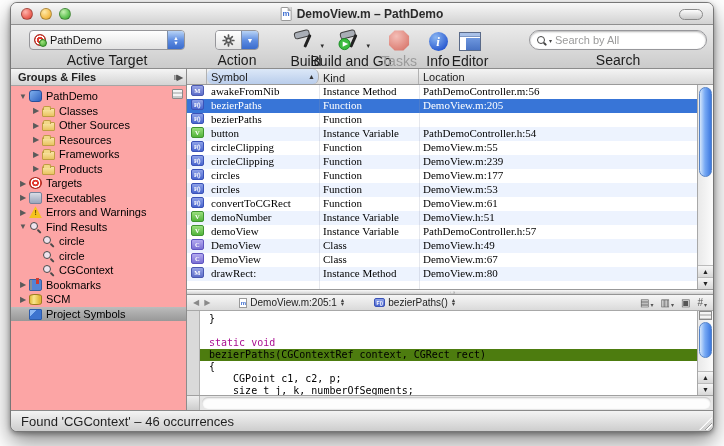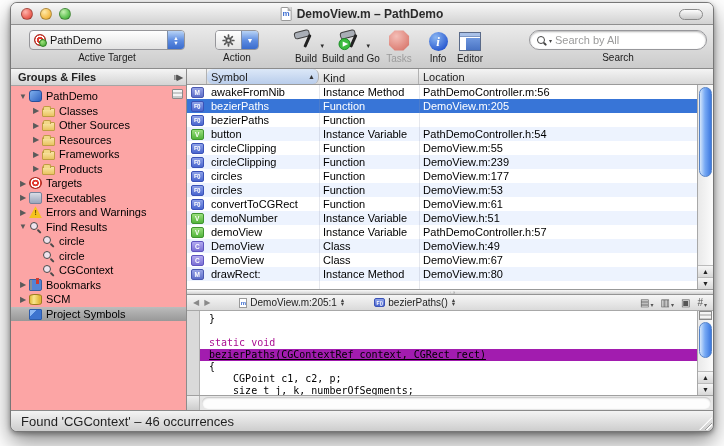--- a/index.html
+++ b/index.html
@@ -23,21 +23,21 @@
     display:flex; align-items:center; justify-content:center; font-size:8px; font-weight:bold; color:#3f6fd0; position:relative; }
   .doc-icon::before { content:''; position:absolute; top:-1px; right:-1px; border-style:solid;
     border-width:0 4px 4px 0; border-color:transparent #d8d8d8 #aaa transparent; }
   .pill { position:absolute; right:10px; top:6px; width:24px; height:11px; border-radius:6px;
     border:1px solid #8a8a8a; background:linear-gradient(#fdfdfd,#c9c9c9); }
 
   
   .toolbar { height:44px; flex:0 0 44px; background:linear-gradient(#ebebeb,#cbcbcb);
     border-bottom:1px solid #8c8c8c; position:relative; }
   .titem { position:absolute; display:flex; flex-direction:column; align-items:center; }
-  .tlabel { font-size:10px; color:#1c1c1c; margin-top:2px; white-space:nowrap; }
+  .tlabel { font-size:14px; color:#1c1c1c; margin-top:2px; white-space:nowrap; }
   .tlabel.disabled { color:#9b9b9b; }
   .icon-slot { height:24px; display:flex; align-items:flex-end; justify-content:center; position:relative; }
   .dd-mini { font-size:7px; color:#2c2c2c; position:absolute; right:-4px; bottom:1px; }
 
   .popup { width:156px; height:20px; border:1px solid #96969a; border-radius:4px;
     background:linear-gradient(#ffffff,#e3e3e3); display:flex; align-items:center; overflow:hidden; }
   .popup-text { font-size:11px; color:#111; margin-left:4px; flex:1; }
   .stepper-blue { width:17px; height:100%; background:linear-gradient(#b9d4f6,#5b8ae0 55%,#3b6ccc);
     border-left:1px solid #7e8ea8; display:flex; flex-direction:column; align-items:center; justify-content:center; gap:1px; }
   .stepper-blue i { font-style:normal; font-size:5.5px; color:#fff; line-height:4px; }
@@ -114,21 +114,21 @@
   .th { display:flex; align-items:center; padding-left:4px; border-right:1px solid #b2b2b2; }
   .th-icon { width:20px; flex:0 0 20px; }
   .th-symbol { width:112px; flex:0 0 112px; background:linear-gradient(#dce8f8,#b9cdeb); justify-content:space-between; padding-right:3px;border-radius:6px; }
   .th-kind { width:100px; flex:0 0 100px;align-items:flex-end; }
   .th-loc { flex:1; border-right:none; }
   .sort-arrow { font-size:7px; color:#333; }
   .tbody { flex:1; display:flex; min-height:0; }
   .rows { flex:1; position:relative; min-width:0;
     background:repeating-linear-gradient(#fff 0 14px, #edf3fe 14px 28px); }
   .col-line { position:absolute; top:0; bottom:0; width:1px; background:rgba(140,150,175,.22); }
-  .trow { height:14px; display:flex; align-items:center; font-size:11px; color:#000; white-space:nowrap; }
+  .trow { height:14px; display:flex; font-size:11px; color:#000; white-space:nowrap;font-family:Liberation Serif, serif; }
   .trow.sel { background:#3875d7; color:#fff; }
   .cicon { width:20px; flex:0 0 20px; display:flex; justify-content:center; }
   .chip { width:13px; height:11px; border-radius:2px; color:#fff; font-size:6.5px; font-weight:bold;
     display:flex; align-items:center; justify-content:center; letter-spacing:-0.5px; }
   .sym-m { background:linear-gradient(#98a4e6,#5d6ec9); border:1px solid #4a58b0; }
   .sym-f { background:linear-gradient(#8ea2e8,#4a66cf); border:1px solid #3a52b8; font-size:6px; }
   .sym-v { background:linear-gradient(#9adf7f,#52b43a); border:1px solid #3f9430; }
   .sym-c { background:linear-gradient(#b3aaf0,#7a6fd4); border:1px solid #5f54c0; }
   .c-sym { width:112px; flex:0 0 112px; padding-left:4px; overflow:hidden; }
   .c-kind { width:100px; flex:0 0 100px; padding-left:4px; overflow:hidden; }
@@ -157,21 +157,21 @@
     border:1px solid #3a52b8; color:#fff; font-size:5px; font-weight:bold; display:flex; align-items:center; justify-content:center; }
   .nav-step { display:flex; flex-direction:column; line-height:3.6px; font-size:5.5px; color:#444; }
   .nav-right { margin-left:auto; display:flex; align-items:center; gap:7px; color:#555; }
   .nav-btn { display:flex; align-items:flex-end; gap:1px; font-size:10px; }
   .nav-btn .dd { font-size:6px; color:#555; }
 
   .editor { flex:1; display:flex; min-height:0; background:#fff; }
   .gutter { width:13px; flex:0 0 13px; background:#dadada; border-right:1px solid #b2b2b2; }
   .codewrap { flex:1; min-width:0; padding-top:2px; font-family:"DejaVu Sans Mono",monospace; font-size:10px; overflow:hidden; }
   .cline { height:12px; line-height:12px; padding-left:9px; white-space:pre; color:#000; }
-  .cline.hl { background:#a21caf;text-decoration:underline; }
+  .cline.hl { background:#4d7c0f; }
   .kw { color:#a90d91; }
   .ed-vscroll { width:16px; flex:0 0 16px; border-left:1px solid #a8a8a8; background:linear-gradient(90deg,#e9e9e9,#fbfbfb); position:relative; }
   .split-ctl { position:absolute; top:0; left:1px; width:13px; height:9px; border:1px solid #8a8a8a;
     background:repeating-linear-gradient(#f4f4f4 0 2px,#c9c9c9 2px 4px); }
 
   .hscroll { height:15px; flex:0 0 15px; border-top:1px solid #a0a0a0; background:#e6e6e6; display:flex; }
   .h-corner { width:13px; flex:0 0 13px; background:linear-gradient(#eee,#ccc); border-right:1px solid #b5b5b5; }
   .h-track { flex:1; margin:1px 2px; border-radius:7px; background:#fdfdfd; box-shadow:inset 0 1px 2px rgba(0,0,0,.25); }
 
   

